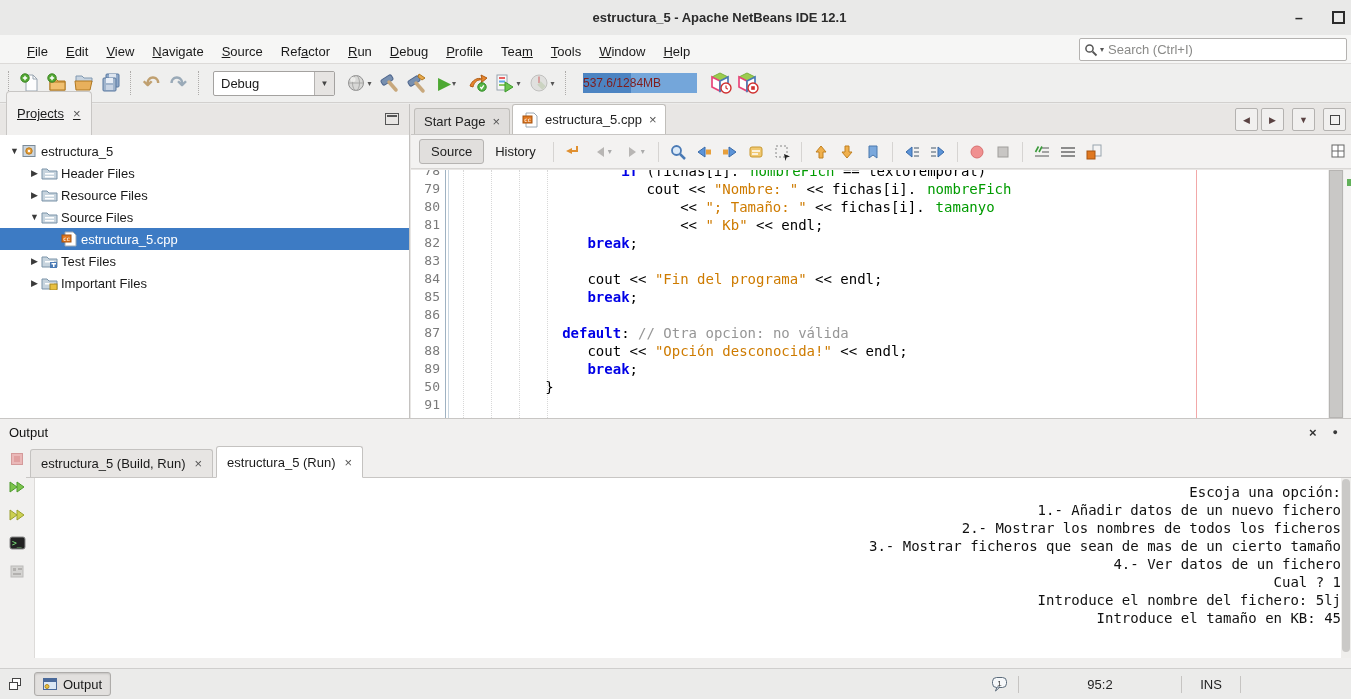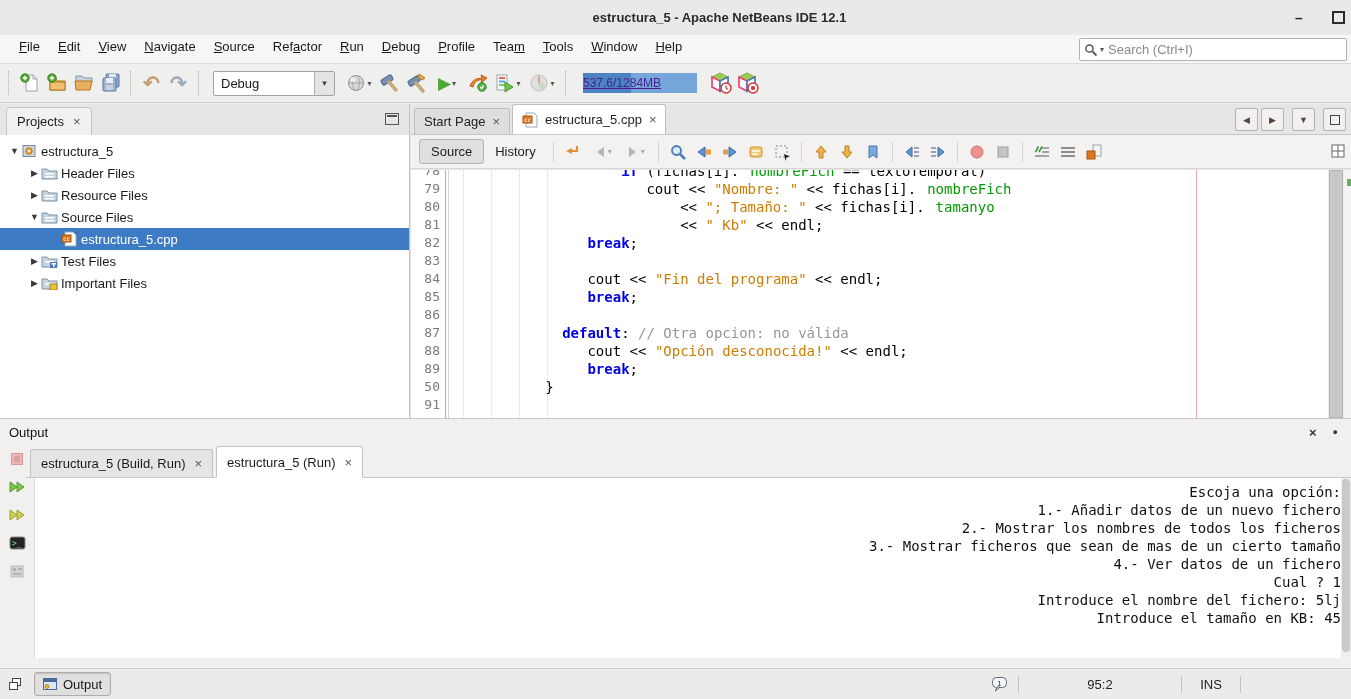--- a/index.html
+++ b/index.html
@@ -8,21 +8,21 @@
   svg{display:block}
   
   .titlebar{position:absolute;left:0;top:0;width:100%;height:35px;background:#e9e9e8;
             border-bottom:1px solid #d6d4d2;display:flex;align-items:center;justify-content:center;padding-left:44px;}
   .title-text{font-size:13px;font-weight:bold;color:#2b2b2b;}
   .win-controls{position:absolute;right:8px;top:0;height:35px;display:flex;align-items:center;gap:24px;}
   .wc{width:18px;text-align:center;font-size:14px;font-weight:bold;color:#2b2b2b;cursor:default;}
   .wc-max{width:9px;height:9px;border:2px solid #2b2b2b;}
   
   .menubar{position:absolute;left:0;top:35px;width:100%;height:29px;background:#f6f6f5;
-           border-bottom:1px solid #dcdad8;display:flex;align-items:flex-start;padding-left:10px;box-sizing:border-box;}
+           border-bottom:1px solid #dcdad8;display:flex;align-items:flex-end;padding-left:18px;box-sizing:border-box;}
   .menu-item{padding:4px 9px;font-size:13px;color:#1a1a1a;}
   .menu-item u{text-decoration:underline;}
   .searchbox{position:absolute;right:4px;top:3px;width:258px;height:21px;background:#fff;
              border:1px solid #b4b2b0;border-radius:2px;display:flex;align-items:center;padding:0 4px;gap:2px;}
   .searchbox input{border:none;outline:none;flex:1;font-size:13px;font-family:"Liberation Sans",sans-serif;color:#333;background:transparent;}
   .searchbox input::placeholder{color:#8a8a88;}
   .mini-arrow{font-size:8px;color:#555;}
   
   .toolbar{position:absolute;left:0;top:64px;width:100%;height:39px;background:#efefee;
            border-bottom:1px solid #d2d0ce;display:flex;align-items:center;padding-left:2px;box-sizing:border-box;}
@@ -32,29 +32,29 @@
   .glyph-undo{font-size:20px;font-weight:bold;color:#c0a070;line-height:1;}
   .glyph-redo{font-size:20px;font-weight:bold;color:#9aaab8;line-height:1;}
   .glyph-run{font-size:17px;color:#4ca832;line-height:1;}
   .combo{width:120px;height:23px;background:#fff;border:1px solid #a4a2a0;border-radius:2px;
          display:flex;align-items:center;font-size:13px;margin:0 7px;overflow:hidden;}
   .combo-value{padding-left:7px;flex:1;}
   .combo-btn{width:19px;height:100%;background:#e6e4e2;border-left:1px solid #b4b2b0;
              display:flex;align-items:center;justify-content:center;font-size:8px;color:#444;}
   .memory{width:114px;height:20px;position:relative;background:#74a6da;margin:0 10px;cursor:default;}
   .mem-fill{position:absolute;left:0;top:0;bottom:0;background:#4c84c2;}
-  .mem-text{position:relative;text-align:right;font-size:12px;line-height:20px;color:#4c1d95;text-decoration:underline;}
+  .mem-text{position:relative;text-align:right;font-size:12px;line-height:20px;color:#7f1d1d;}
   
   .main{position:absolute;left:0;top:104px;width:100%;height:314px;background:#e8e6e4;}
   
   .projects{position:absolute;left:0;top:0;width:410px;height:100%;border-right:1px solid #c4c2c0;box-sizing:border-box;}
   .ptabrow{position:relative;height:31px;background:#e8e6e4;border-bottom:1px solid #c8c6c4;}
-  .ptab{position:absolute;left:6px;bottom:-1px;height:27px;padding:0 10px;background:#f2f1f0;
+  .ptab{position:absolute;left:6px;bottom:-1px;height:27px;padding:8px 10px;background:#f2f1f0;
         border:1px solid #c8c6c4;border-bottom:1px solid #f2f1f0;border-radius:4px 4px 0 0;
-        display:flex;align-items:center;gap:9px;font-size:13px;}
+        display:flex;align-items:center;gap:9px;font-size:13px;text-decoration:underline;}
   .tab-close{font-size:13px;color:#555;line-height:1;}
   .pmin{position:absolute;right:10px;top:9px;width:12px;height:10px;border:1px solid #555;position:absolute;}
   .pmin::after{content:"";position:absolute;left:1px;right:1px;top:1px;height:2px;background:#555;}
   .ptree{position:absolute;left:0;top:31px;right:0;bottom:0;background:#fff;padding-top:5px;overflow:hidden;}
   .trow{height:22px;display:flex;align-items:center;font-size:13px;white-space:nowrap;}
   .trow.selected{background:#3d7bc4;color:#fff;}
   .texp{width:13px;text-align:center;font-size:9px;color:#3a3a3a;flex:none;}
   .trow.selected .texp{color:#fff;}
   .ticon{width:20px;height:16px;flex:none;display:flex;align-items:center;}
   

